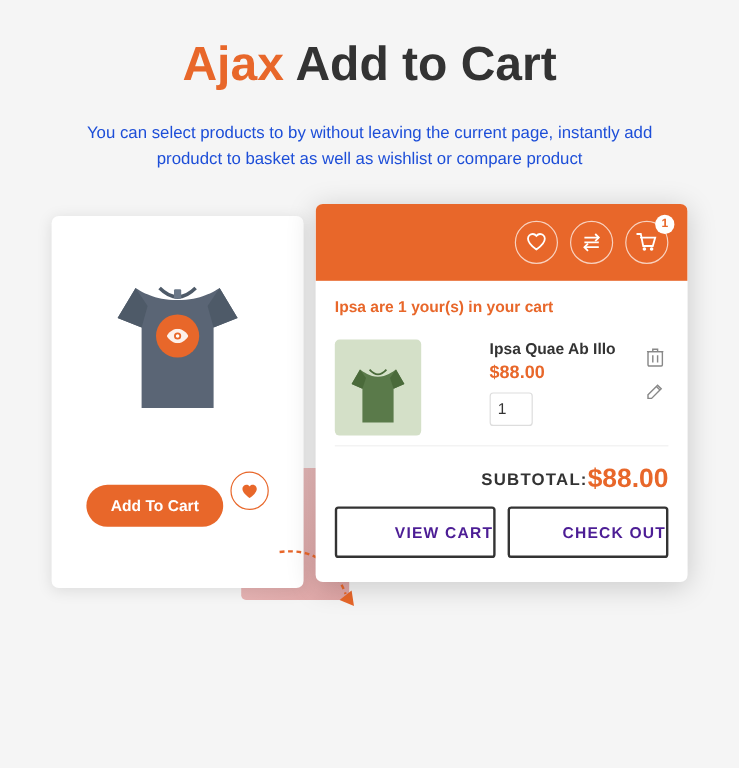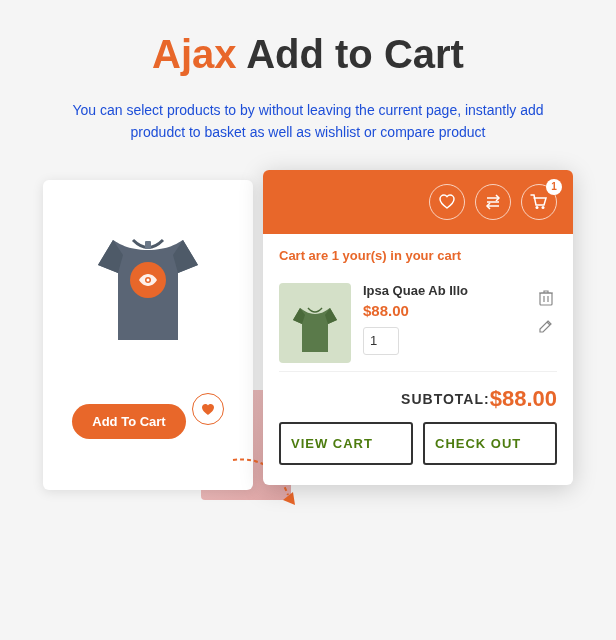--- a/index.html
+++ b/index.html
@@ -198,20 +198,21 @@
       height: 80px;
       background: #d4e0c8;
       border-radius: 4px;
       display: flex;
       align-items: center;
       justify-content: center;
       flex-shrink: 0;
     }
     .cart-item-details {
       flex: 1;
+      margin-left: 45px;
     }
     .cart-item-name {
       font-size: 13px;
       font-weight: 600;
       color: #333;
       margin-bottom: 4px;
     }
     .cart-item-price {
       font-size: 15px;
       font-weight: 700;
@@ -261,30 +262,30 @@
       font-weight: 700;
       color: #e8672a;
     }
     .cart-actions {
       display: flex;
       gap: 10px;
       padding-bottom: 6px;
     }
     .cart-btn {
       flex: 1;
-      padding: 12px 10px;
+      padding: 12px 0;
       border: 2px solid #333;
       background: #fff;
-      color: #4d7c0f;
+      color: #4c1d95;
       font-size: 13px;
       font-weight: 700;
       letter-spacing: 1px;
       border-radius: 3px;
       cursor: pointer;
-      text-align: left;
+      text-align: right;
     }
 
     
     .bg-products {
       position: absolute;
       left: 60px;
       top: 200px;
       width: 200px;
       height: 200px;
       z-index: 0;
@@ -377,21 +378,21 @@
           <path d="M1,1 L4,1 L6,11 L14,11 L16,4 L4,4" stroke="white" stroke-width="1.5" fill="none" stroke-linecap="round"></path>
           <circle cx="7" cy="13.5" r="1.5" fill="white"></circle>
           <circle cx="13" cy="13.5" r="1.5" fill="white"></circle>
         </svg>
         <div class="cart-badge">1</div>
       </div>
     </div>
 
     <div class="cart-popup-body">
       <p class="cart-info-text">
-        <span>Cart are </span><span style="color:#e8672a;font-weight:600;">1</span><span> your(s)</span><span> in your cart</span>
+        <span>Ipsa are </span><span style="color:#e8672a;font-weight:600;">1</span><span> your(s)</span><span> in your cart</span>
       </p>
 
       <div class="cart-item">
         <div class="cart-item-img">
 
           <svg width="50" height="65" viewBox="0 0 50 65">
             <path d="M10,18 L3,30 L12,34 L12,62 L38,62 L38,34 L47,30 L40,18 C37,20 32,24 25,24 C18,24 13,20 10,18 Z" fill="#5a7a4a"></path>
             <path d="M10,18 L3,30 L12,34 L15,25 Z" fill="#4a6a3a"></path>
             <path d="M40,18 L47,30 L38,34 L35,25 Z" fill="#4a6a3a"></path>
             <path d="M18,18 Q25,26 32,18" fill="none" stroke="#4a6a3a" stroke-width="1.5"></path>

